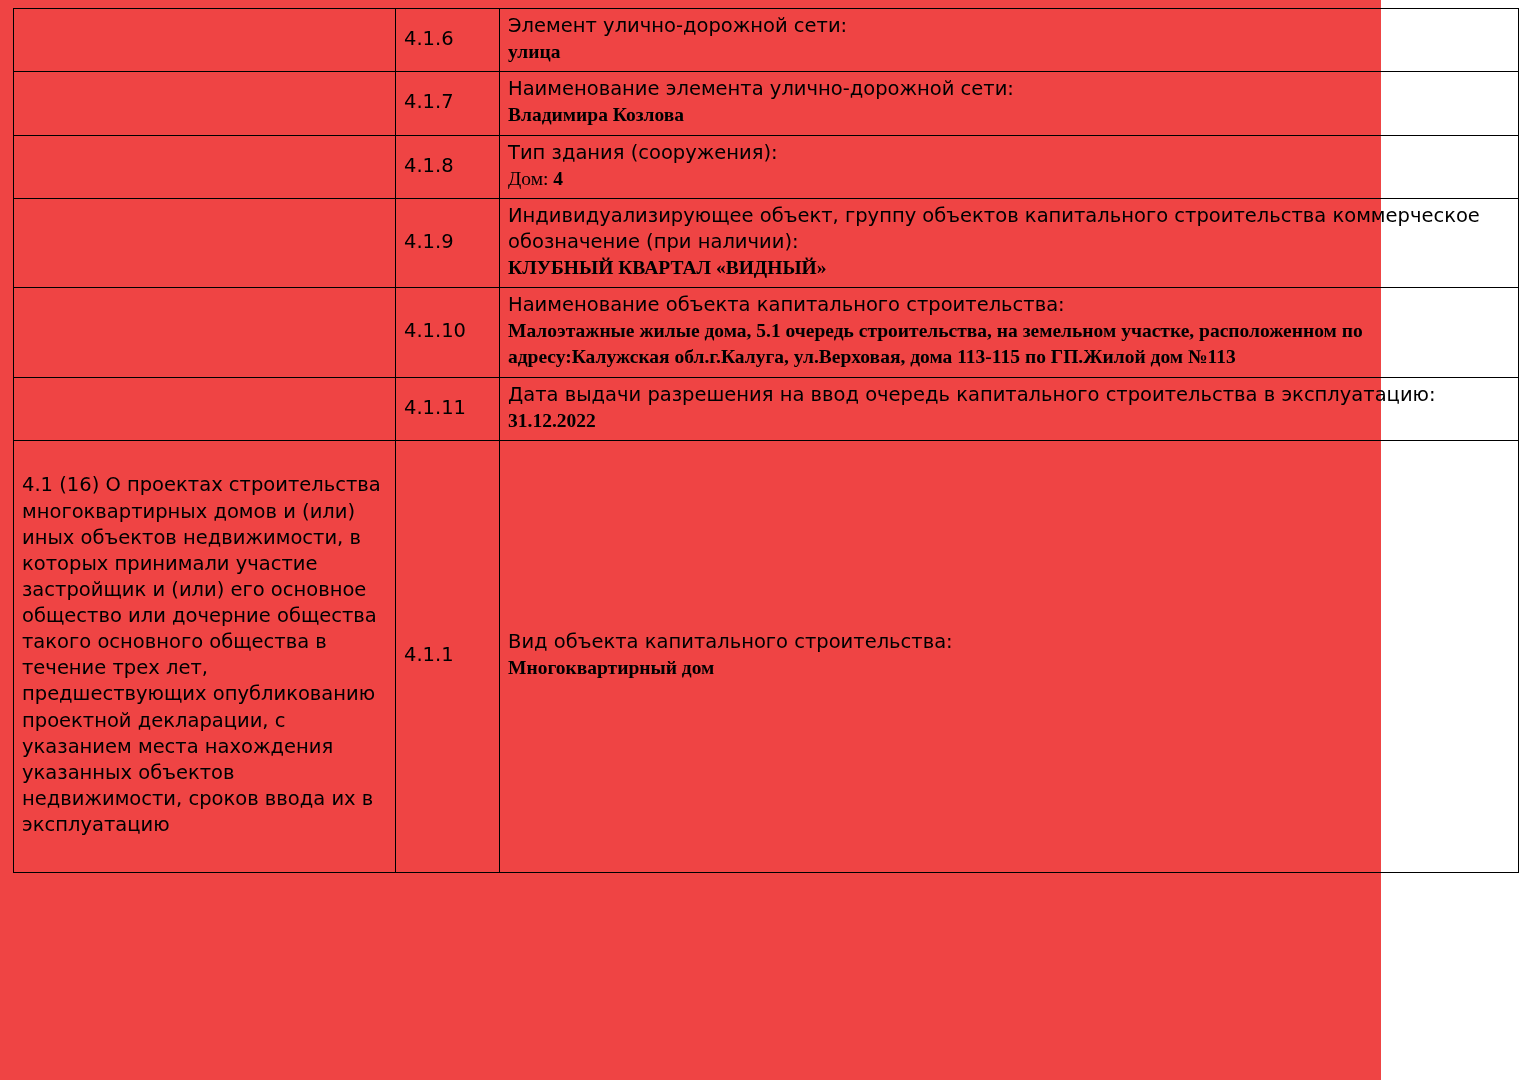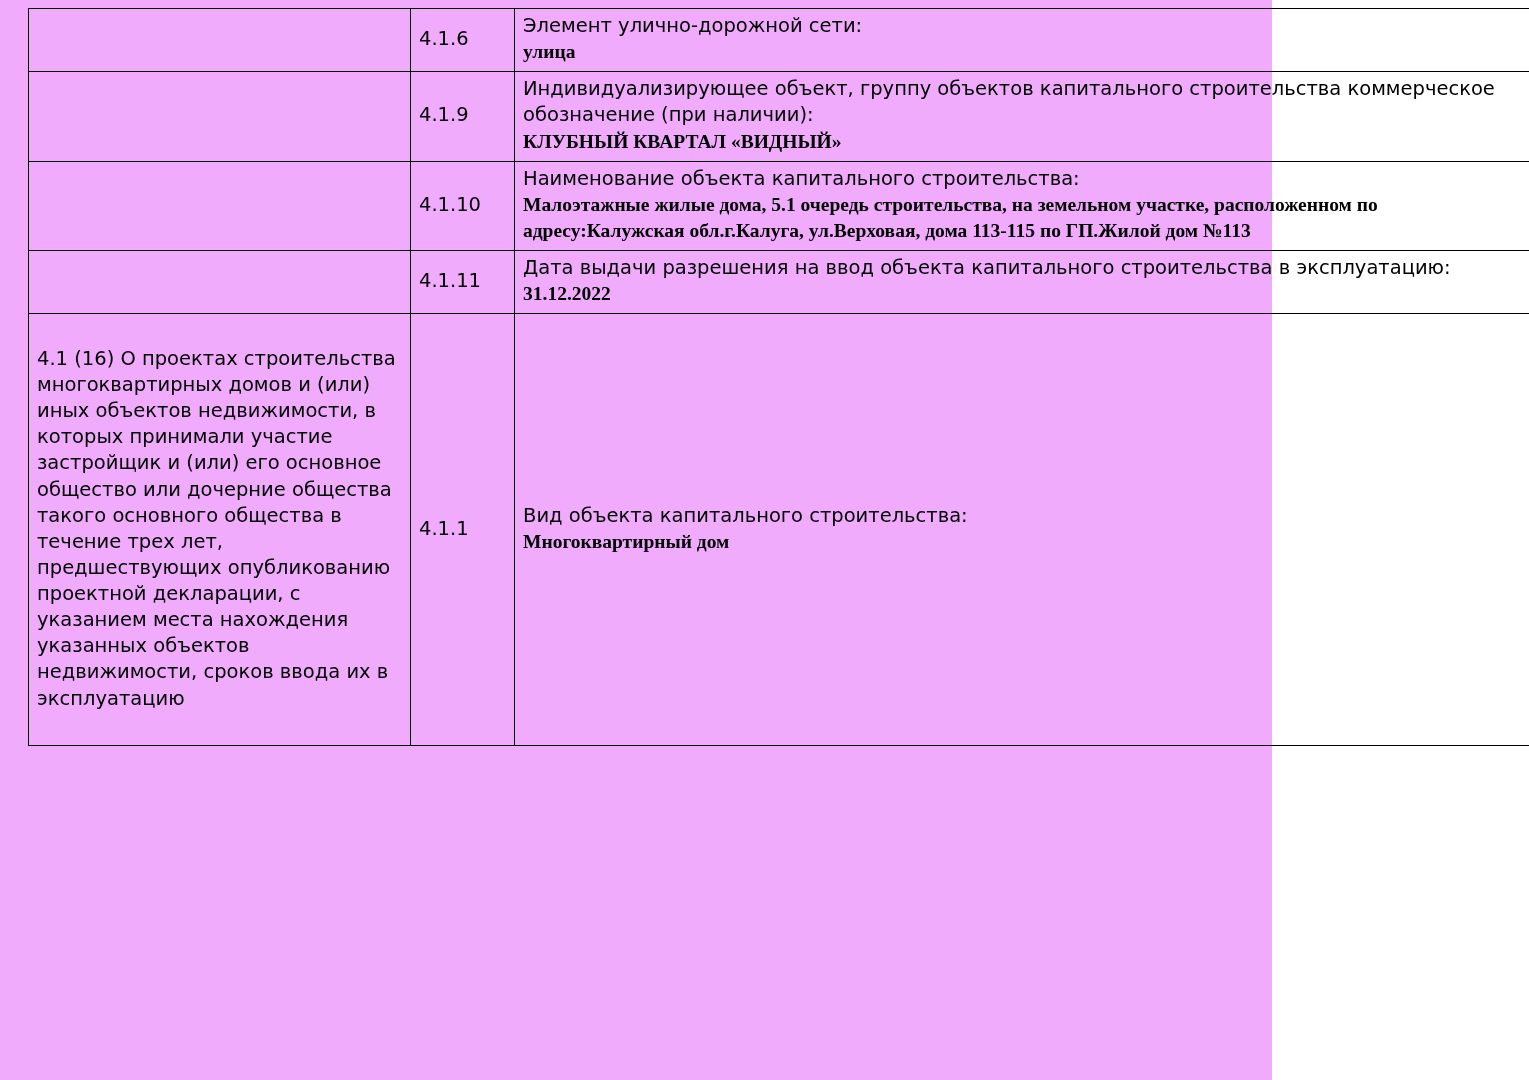--- a/index.html
+++ b/index.html
@@ -5,25 +5,25 @@
   html, body {
     margin: 0;
     padding: 0;
     background: #ffffff;
   }
   body {
     font-family: "DejaVu Sans", sans-serif;
     color: #000000;
   }
   .page {
-    width: 1272px;
+    width: 1381px;
     min-height: 1080px;
     box-sizing: border-box;
-    padding: 8px 12px 0 28px;
-    background: #f0abfc;
+    padding: 8px 12px 0 13px;
+    background: #ef4444;
   }
   table.decl {
     width: 1505px;
     border-collapse: collapse;
     table-layout: fixed;
   }
   table.decl td {
     border: 1px solid #000000;
     vertical-align: middle;
     padding: 4px 8px 6px 8px;
@@ -76,39 +76,55 @@
       <tr>
         <td class="label-cell"></td>
         <td class="num-cell">4.1.6</td>
         <td class="val-cell">
           <span class="q">Элемент улично-дорожной сети:</span>
           <span class="a">улица</span>
         </td>
       </tr>
       <tr>
         <td class="label-cell"></td>
+        <td class="num-cell">4.1.7</td>
+        <td class="val-cell">
+          <span class="q">Наименование элемента улично-дорожной сети:</span>
+          <span class="a">Владимира Козлова</span>
+        </td>
+      </tr>
+      <tr>
+        <td class="label-cell"></td>
+        <td class="num-cell">4.1.8</td>
+        <td class="val-cell">
+          <span class="q">Тип здания (сооружения):</span>
+          <span class="a"><span class="plain">Дом: </span><span>4</span></span>
+        </td>
+      </tr>
+      <tr>
+        <td class="label-cell"></td>
         <td class="num-cell">4.1.9</td>
         <td class="val-cell">
           <span class="q">Индивидуализирующее объект, группу объектов капитального строительства коммерческое обозначение (при наличии):</span>
           <span class="a">КЛУБНЫЙ КВАРТАЛ «ВИДНЫЙ»</span>
         </td>
       </tr>
       <tr>
         <td class="label-cell"></td>
         <td class="num-cell">4.1.10</td>
         <td class="val-cell">
           <span class="q">Наименование объекта капитального строительства:</span>
           <span class="a">Малоэтажные жилые дома, 5.1 очередь строительства, на земельном участке, расположенном по адресу:Калужская обл.г.Калуга, ул.Верховая, дома 113-115 по ГП.Жилой дом №113</span>
         </td>
       </tr>
       <tr>
         <td class="label-cell"></td>
         <td class="num-cell">4.1.11</td>
         <td class="val-cell">
-          <span class="q">Дата выдачи разрешения на ввод объекта капитального строительства в эксплуатацию:</span>
+          <span class="q">Дата выдачи разрешения на ввод очередь капитального строительства в эксплуатацию:</span>
           <span class="a">31.12.2022</span>
         </td>
       </tr>
       <tr style="height:432px;">
         <td class="label-cell">4.1 (16) О проектах строительства многоквартирных домов и (или) иных объектов недвижимости, в которых принимали участие застройщик и (или) его основное общество или дочерние общества такого основного общества в течение трех лет, предшествующих опубликованию проектной декларации, с указанием места нахождения указанных объектов недвижимости, сроков ввода их в эксплуатацию</td>
         <td class="num-cell">4.1.1</td>
         <td class="val-cell tall-val">
           <span class="q">Вид объекта капитального строительства:</span>
           <span class="a">Многоквартирный дом</span>
         </td>

